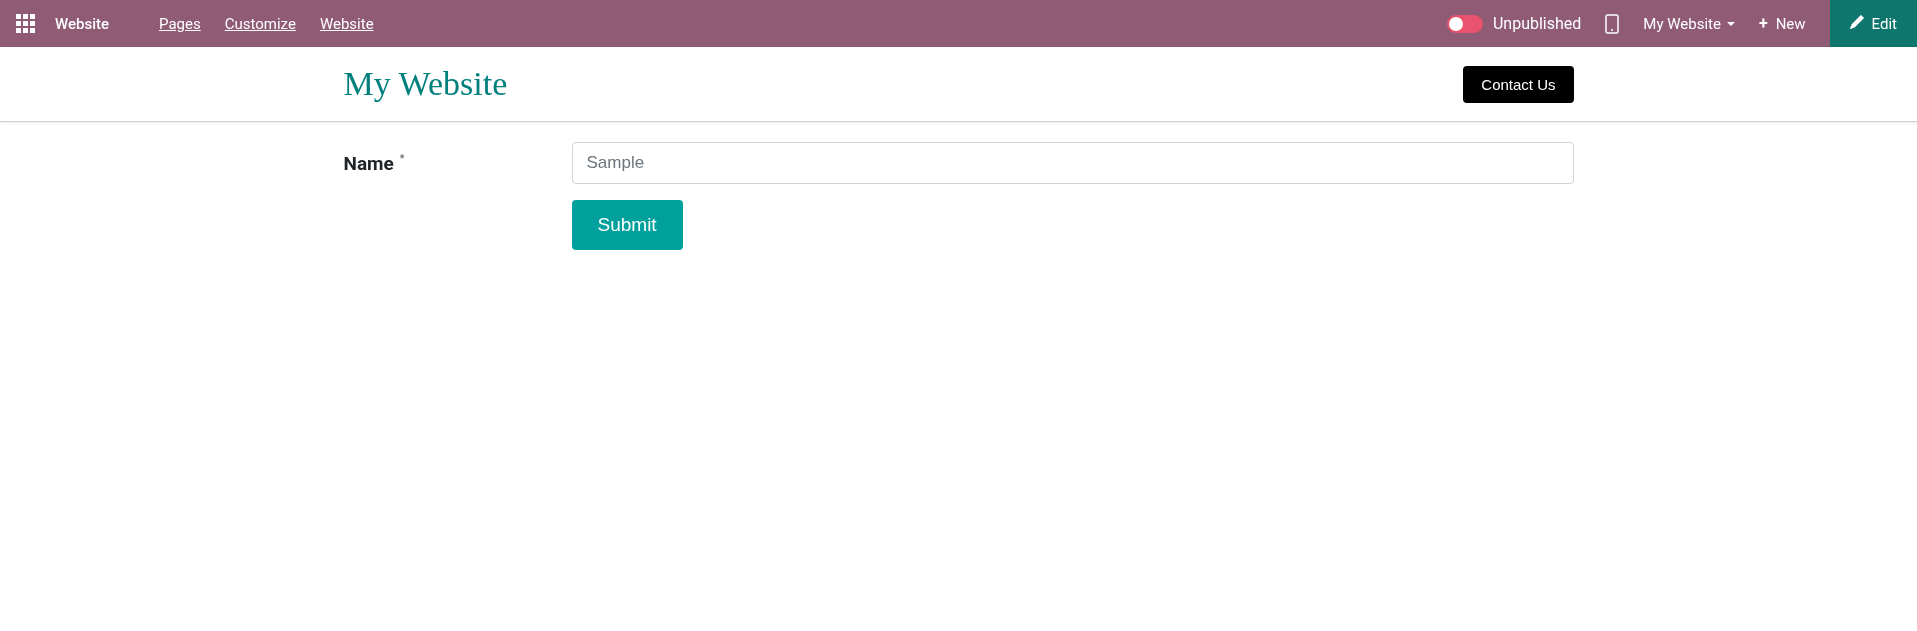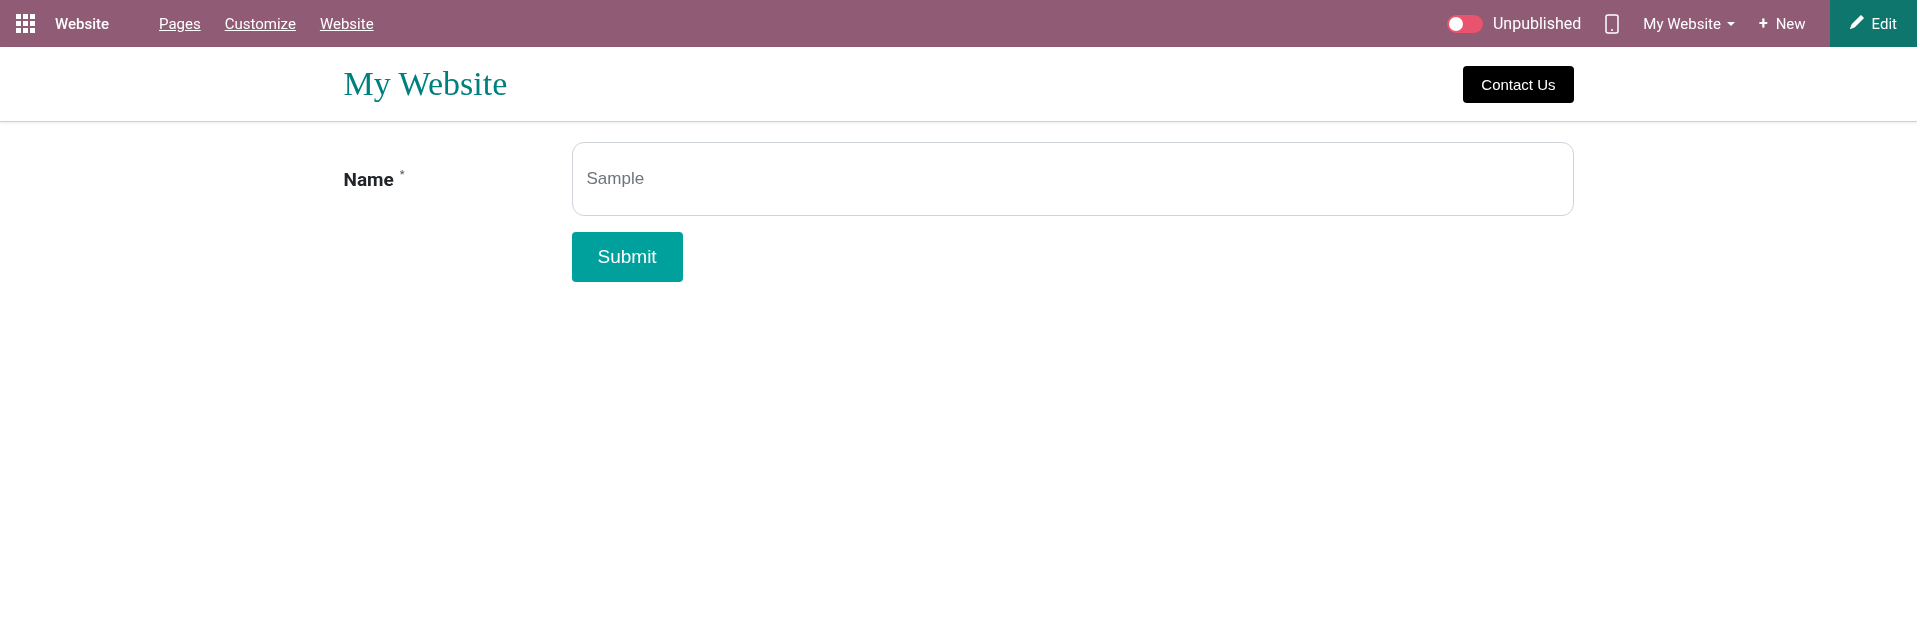--- a/index.html
+++ b/index.html
@@ -178,23 +178,23 @@
       font-size: 11px;
       color: #555;
       margin-left: 2px;
       vertical-align: top;
     }
     .form-input-col {
       flex: 1;
     }
     .text-input {
       width: 100%;
-      padding: 26px 14px;
+      padding: 10px 14px;
       border: 1px solid #ced4da;
-      border-radius: 12px;
+      border-radius: 4px;
       font-size: 17px;
       color: #6c757d;
     }
     .text-input::placeholder {
       color: #6c757d;
     }
     .submit-row {
       display: flex;
     }
     .submit-row .form-label-col {

